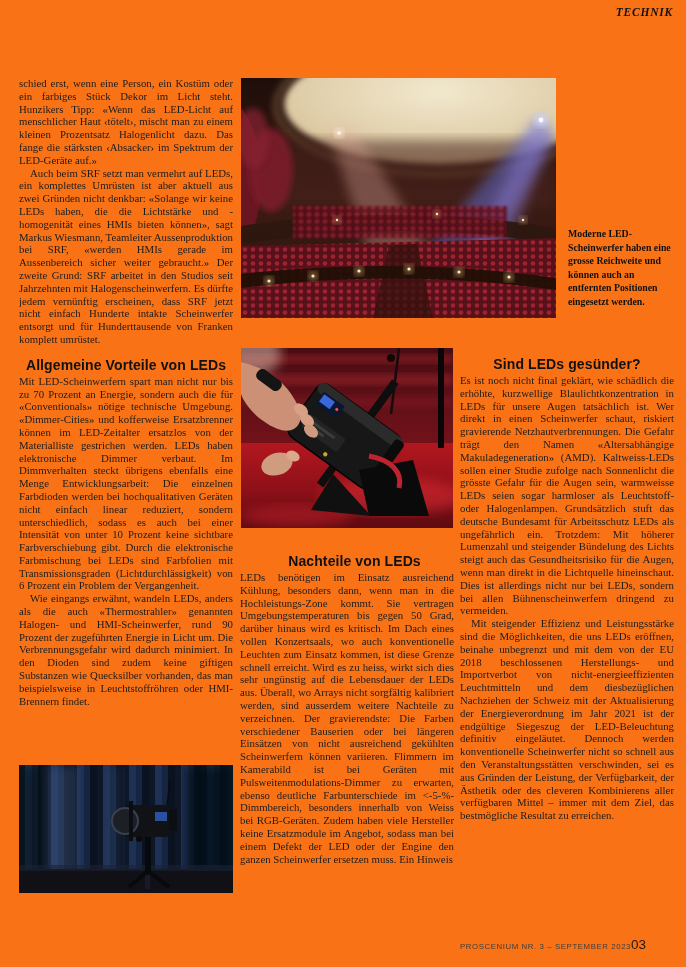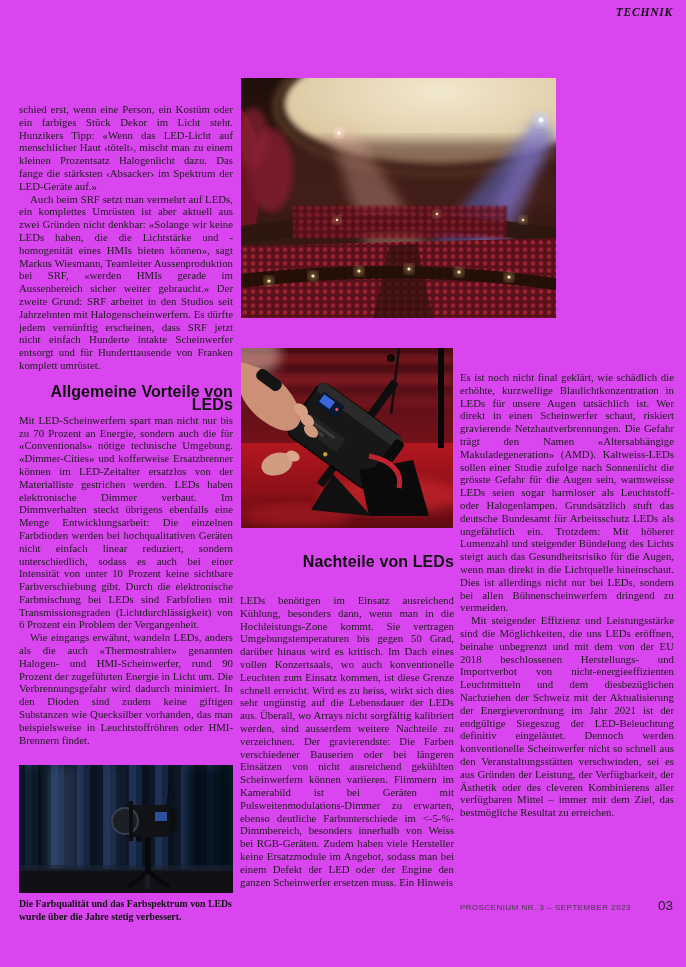--- a/index.html
+++ b/index.html
@@ -1,46 +1,46 @@
 <!DOCTYPE html>
 <html lang="de"><head>
 <meta charset="utf-8">
 <style>
   * { margin:0; padding:0; box-sizing:border-box; }
   html,body { background:#ffffff; }
   .page {
-    position:relative; width:686px; height:967px; background:#d946ef;
+    position:relative; width:686px; height:967px; background:#f97316;
     font-family:"Liberation Serif", serif; color:#1a1a1a; overflow:hidden;
   }
   .technik {
     position:absolute; top:6px; right:13px;
     font-family:"Liberation Serif", serif; font-style:italic; font-weight:700;
     font-size:11.5px; letter-spacing:0.8px; color:#111;
   }
   .body-text {
     font-size:10.8px; line-height:12.8px; text-align:justify;
-    hyphens:auto; -webkit-hyphens:auto; color:#1c1c1c;margin-top:26px;
+    hyphens:auto; -webkit-hyphens:auto; color:#1c1c1c;
   }
   .body-text p.indent { text-indent:11px; }
   .col-heading {
     font-family:"Liberation Sans", sans-serif; font-weight:700;
-    font-size:16px; line-height:13px; letter-spacing:0.1px; color:#111;
-    text-align:right; margin:13px 0 3px 0;
+    font-size:14px; line-height:13px; letter-spacing:0.1px; color:#111;
+    text-align:center; margin:13px 0 3px 0;
   }
   .mt-lg { margin-top:22px;padding-left:15px; }
   .caption {
     font-family:"Liberation Serif", serif; font-weight:700;
     font-size:9.8px; line-height:13px; color:#111; text-align:left;
   }
   .abs { position:absolute; }
   .photo { position:absolute; overflow:hidden; background:#222; }
   .photo svg { display:block; }
   .footer-row {
-    position:absolute; left:460px; right:13px; top:898px;
-    display:flex; justify-content:space-between; align-items:baseline;
+    position:absolute; left:460px; right:13px; top:937px;
+    display:flex; align-items:baseline;
   }
   .footer-journal {
     font-family:"Liberation Sans", sans-serif; font-size:7.8px;
     letter-spacing:0.6px; color:#3d3d3d;
   }
   .page-number {
     font-family:"Liberation Sans", sans-serif; font-size:13.5px; color:#1a1a1a;
   }
 </style>
 </head>
@@ -128,20 +128,21 @@
           <circle cx="282" cy="142" r="1.2" fill="#ffe9b8"></circle>
       </g>
 
       <circle cx="300" cy="42" r="7" fill="#cdd6ff" opacity="0.8" filter="url(#b3)"></circle>
       <circle cx="300" cy="42" r="2.4" fill="#ffffff"></circle>
       <circle cx="98" cy="55" r="5" fill="#ffe4d0" opacity="0.8" filter="url(#b3)"></circle>
       <circle cx="98" cy="55" r="1.8" fill="#fff6ea"></circle>
     </svg>
   </div>
 
+  <div class="abs caption" style="left:568px; top:227px; width:106px; line-height:13.5px;">Moderne LED-Scheinwerfer haben eine grosse Reichweite und können auch an entfernten Positionen eingesetzt werden.</div>
 
   <div class="photo" style="left:241px; top:348px; width:212px; height:180px;">
     <svg width="212" height="180" viewBox="0 0 212 180">
       <defs>
         <linearGradient id="spBg" x1="0" y1="0" x2="0" y2="1">
           <stop offset="0" stop-color="#470d13"></stop>
             <stop offset="1" stop-color="#75121a"></stop>
         </linearGradient>
         <linearGradient id="spFloor" x1="0" y1="0" x2="0" y2="1">
           <stop offset="0" stop-color="#b3171f"></stop>
@@ -199,20 +200,21 @@
   </div>
 
   <div class="abs" style="left:240px; top:533px; width:214px; height:412px; overflow:hidden;">
     <h3 class="col-heading mt-lg">Nachteile von LEDs</h3>
     <div class="body-text">
       <p>LEDs benötigen im Einsatz ausreichend Kühlung, besonders dann, wenn man in die Hochleistungs-Zone kommt. Sie vertragen Umgebungstemperaturen bis gegen 50 Grad, darüber hinaus wird es kritisch. Im Dach eines vollen Konzertsaals, wo auch konventionelle Leuchten zum Einsatz kommen, ist diese Grenze schnell erreicht. Wird es zu heiss, wirkt sich dies sehr ungünstig auf die Lebensdauer der LEDs aus. Überall, wo Arrays nicht sorgfältig kalibriert werden, sind ausserdem weitere Nachteile zu verzeichnen. Der gravierendste: Die Farben verschiedener Bauserien oder bei längeren Einsätzen von nicht ausreichend gekühlten Scheinwerfern können variieren. Flimmern im Kamerabild ist bei Geräten mit Pulsweitenmodulations-Dimmer zu erwarten, ebenso deutliche Farbunterschiede im &lt;-5-%-Dimmbereich, besonders innerhalb von Weiss bei RGB-Geräten. Zudem haben viele Hersteller keine Ersatzmodule im Angebot, sodass man bei einem Defekt der LED oder der Engine den ganzen Scheinwerfer ersetzen muss. Ein Hinweis</p>
     </div>
   </div>
 
   <div class="abs" style="left:460px; top:345px; width:214px; height:586px; overflow:hidden;">
+    <h3 class="col-heading">Sind LEDs gesünder?</h3>
     <div class="body-text">
       <p>Es ist noch nicht final geklärt, wie schädlich die erhöhte, kurzwellige Blaulichtkonzentration in LEDs für unsere Augen tatsächlich ist. Wer direkt in einen Scheinwerfer schaut, riskiert gravierende Netzhautverbrennungen. Die Gefahr trägt den Namen «Altersabhängige Makuladegeneration» (AMD). Kaltweiss-LEDs sollen einer Studie zufolge nach Sonnenlicht die grösste Gefahr für die Augen sein, warmweisse LEDs seien sogar harmloser als Leuchtstoff- oder Halogenlampen. Grundsätzlich stuft das deutsche Bundesamt für Arbeitsschutz LEDs als ungefährlich ein. Trotzdem: Mit höherer Lumenzahl und steigender Bündelung des Lichts steigt auch das Gesundheitsrisiko für die Augen, wenn man direkt in die Lichtquelle hineinschaut. Dies ist allerdings nicht nur bei LEDs, sondern bei allen Bühnenscheinwerfern dringend zu vermeiden.</p>
       <p class="indent">Mit steigender Effizienz und Leistungsstärke sind die Möglichkeiten, die uns LEDs eröffnen, beinahe unbegrenzt und mit dem von der EU 2018 beschlossenen Herstellungs- und Importverbot von nicht-energieeffizienten Leuchtmitteln und dem diesbezüglichen Nachziehen der Schweiz mit der Aktualisierung der Energieverordnung im Jahr 2021 ist der endgültige Siegeszug der LED-Beleuchtung definitiv eingeläutet. Dennoch werden konventionelle Scheinwerfer nicht so schnell aus den Veranstaltungsstätten verschwinden, sei es aus Gründen der Leistung, der Verfügbarkeit, der Ästhetik oder des cleveren Kombinierens aller verfügbaren Mittel – immer mit dem Ziel, das bestmögliche Resultat zu erreichen.</p>
     </div>
   </div>
 
   <div class="photo" style="left:19px; top:765px; width:214px; height:128px;">
     <svg width="214" height="128" viewBox="0 0 214 128">
       <defs>
         <pattern id="curtP" patternUnits="userSpaceOnUse" width="26" height="128">
@@ -242,20 +244,19 @@
       <rect x="136" y="47" width="12" height="9" fill="#2a50a0"></rect>
       <circle cx="120" cy="74" r="3" fill="#0a0a0a"></circle>
       <rect x="110" y="36" width="4" height="40" fill="#0b0d11"></rect>
       <rect x="126" y="72" width="6" height="36" fill="#07090c"></rect>
       <line x1="129" y1="106" x2="110" y2="122" stroke="#07090c" stroke-width="4"></line>
       <line x1="129" y1="106" x2="150" y2="122" stroke="#07090c" stroke-width="4"></line>
       <rect x="126" y="110" width="5" height="14" fill="#1c2436" opacity="0.55"></rect>
     </svg>
   </div>
 
-  <div class="abs caption" style="left:19px; top:897px; width:214px;">Die Farbqualität und das Farbspektrum von LEDs wurde über die Jahre stetig verbessert.</div>
 
   <div class="footer-row">
     <span class="footer-journal">PROSCENIUM NR. 3  –  SEPTEMBER 2023</span>
     <span class="page-number">03</span>
   </div>
 
 </div>
 
 </body></html>

